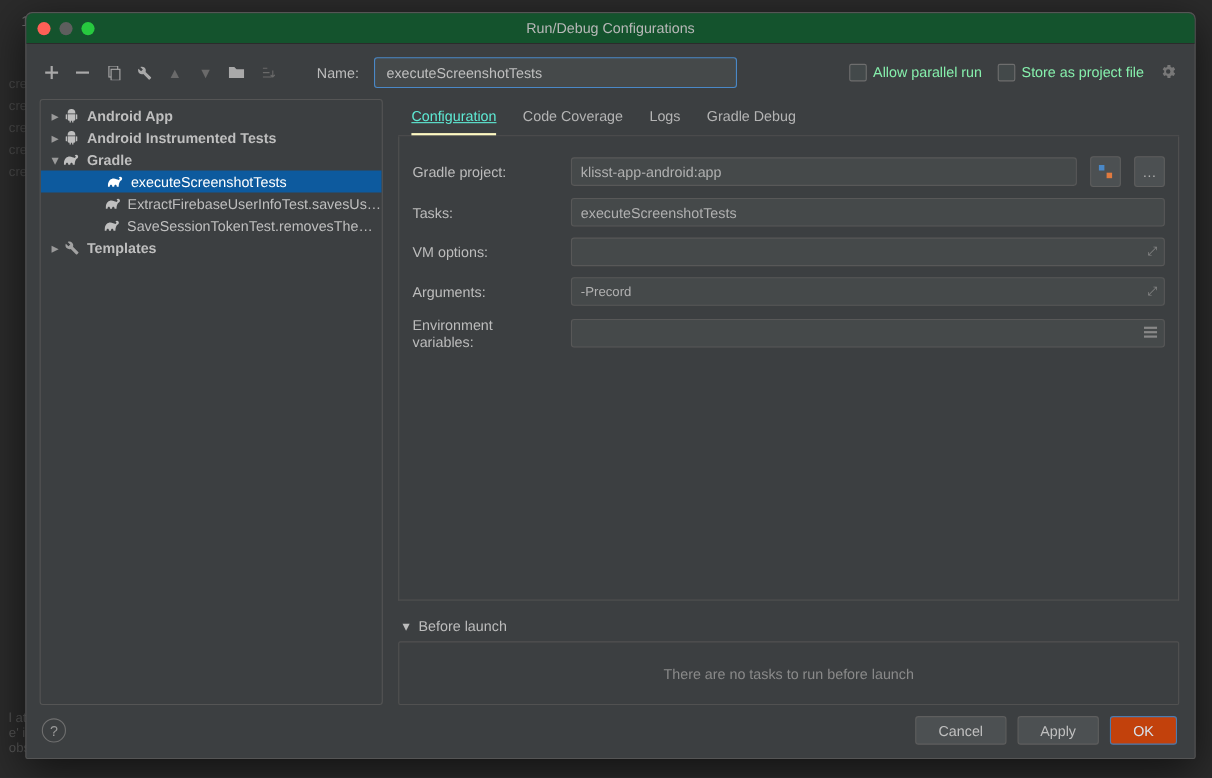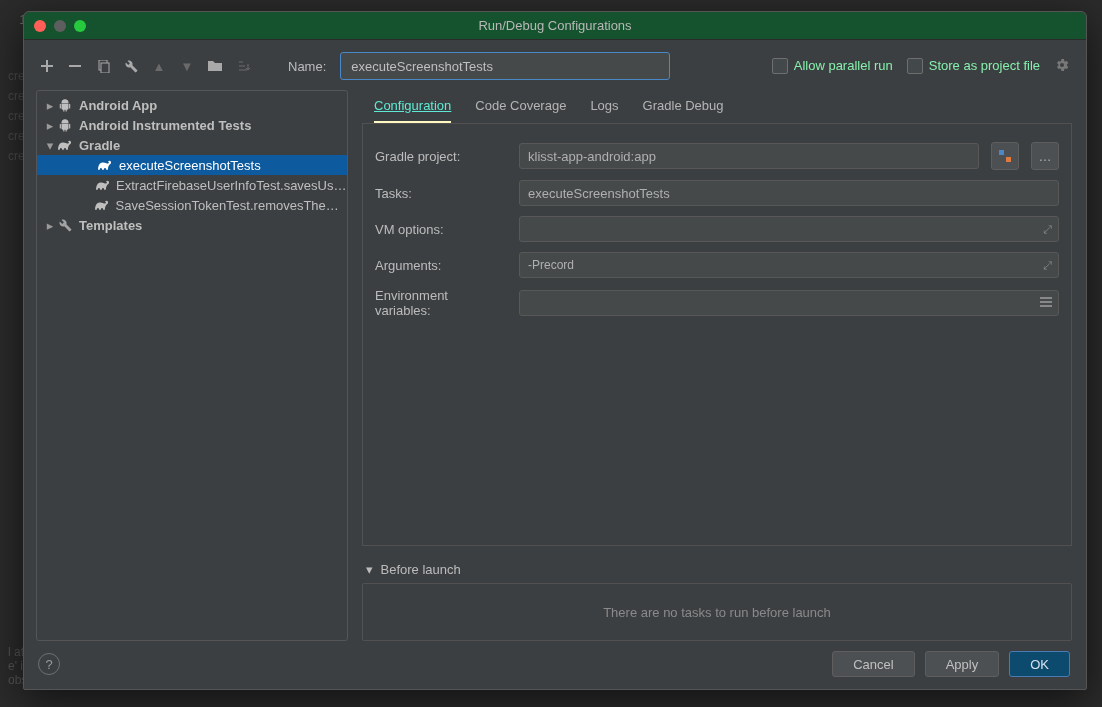--- a/index.html
+++ b/index.html
@@ -287,21 +287,21 @@
       height: 26px;
       padding: 0 20px;
       border-radius: 3px;
       border: 1px solid #5e5e5e;
       background: #4c5052;
       color: #c0c0c0;
       display: flex; align-items: center;
       cursor: pointer;
     }
     .btn.primary {
-      background: #0c4a6e;
+      background: #c2410c;
       border-color: #4a7bb0;
       color: #d8e3ee;
     }
   </style>
 </head>
 <body>
 
 <div class="bg-editor">
   <div class="bg-topline">&nbsp;&nbsp;150&nbsp;&nbsp;&nbsp;&nbsp;}</div>
   <div style="height:38px"></div>

